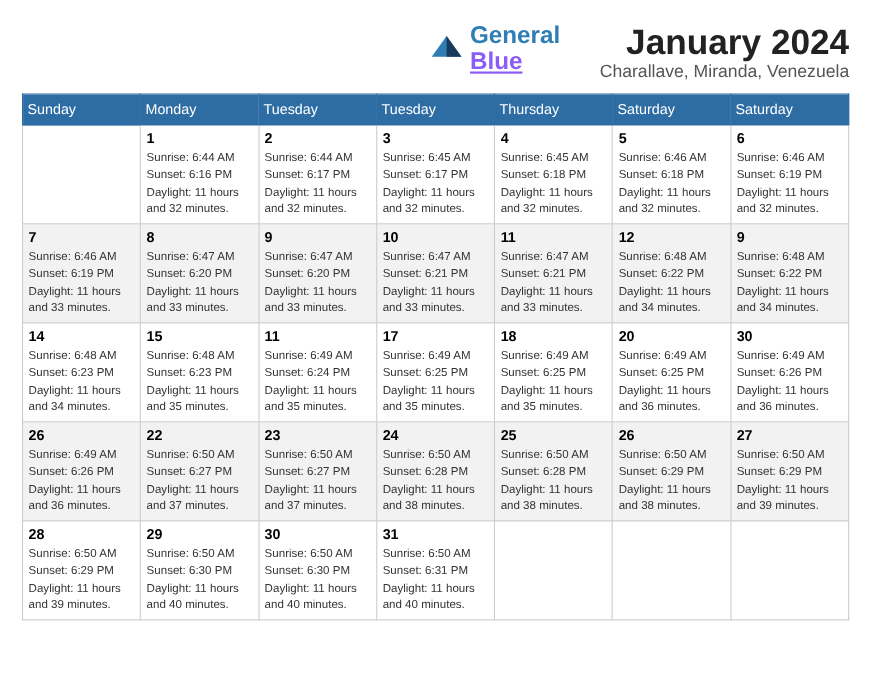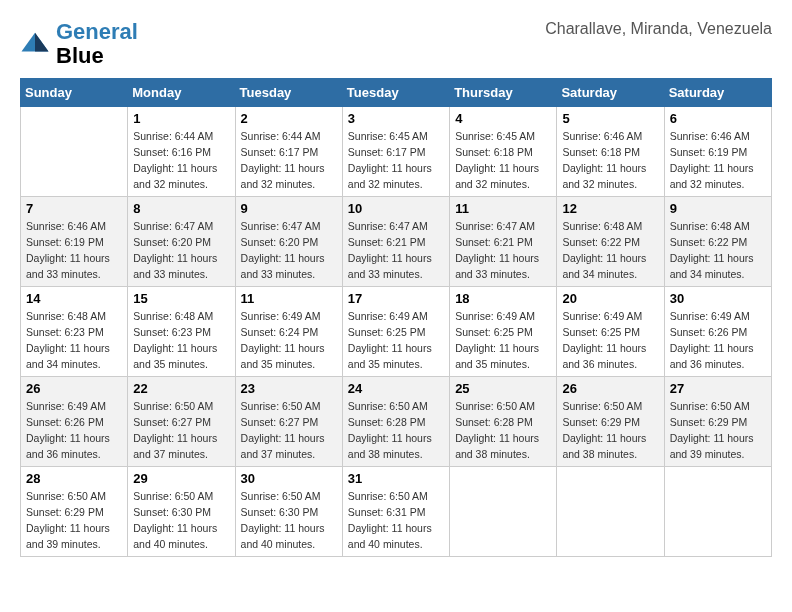--- a/index.html
+++ b/index.html
@@ -5,21 +5,21 @@
     * { box-sizing: border-box; margin: 0; padding: 0; }
     body {
       font-family: Arial, sans-serif;
       background: #fff;
       width: 792px;
       min-height: 612px;
       padding: 20px;
     }
     .header {
       display: flex;
-      justify-content: space-between;
+      justify-content: flex-end;
       align-items: flex-start;
       margin-bottom: 10px;
     }
     .logo {
       display: flex;
       align-items: center;
       gap: 6px;
     }
     .logo-text {
       font-size: 22px;
@@ -52,21 +52,21 @@
       width: 100%;
       border-collapse: collapse;
       font-size: 11px;
     }
     thead tr th {
       background-color: #2e6da4;
       color: #fff;
       padding: 6px 4px;
       text-align: left;
       font-size: 13px;
-      font-weight: bold;
+      font-weight: normal;
       border: 1px solid #2e6da4;
     }
     tbody tr td {
       border: 1px solid #ccc;
       padding: 4px 5px;
       vertical-align: top;
       width: 107px;
       min-height: 70px;
     }
     tbody tr td.empty {
@@ -97,24 +97,25 @@
 <body>
 
 <div class="header">
   <div class="logo">
     <svg class="logo-icon" viewBox="0 0 40 40" xmlns="http://www.w3.org/2000/svg">
       <polygon points="20,5 38,30 2,30" fill="#2e7db5"></polygon>
       <polygon points="20,5 38,30 20,30" fill="#1a3a5c"></polygon>
     </svg>
     <div class="logo-text">
       <div><span>General</span></div>
-      <div><span style="color:#000000;">Blue</span></div>
+      <div><span style="color:#8b5cf6;text-decoration:underline;">Blue</span></div>
     </div>
   </div>
   <div class="title-block">
+    <h1>January 2024</h1>
     <h2>Charallave, Miranda, Venezuela</h2>
   </div>
 </div>
 
 <table>
   <thead>
     <tr>
     <th>Sunday</th>
         <th>Monday</th>
         <th>Tuesday</th>

